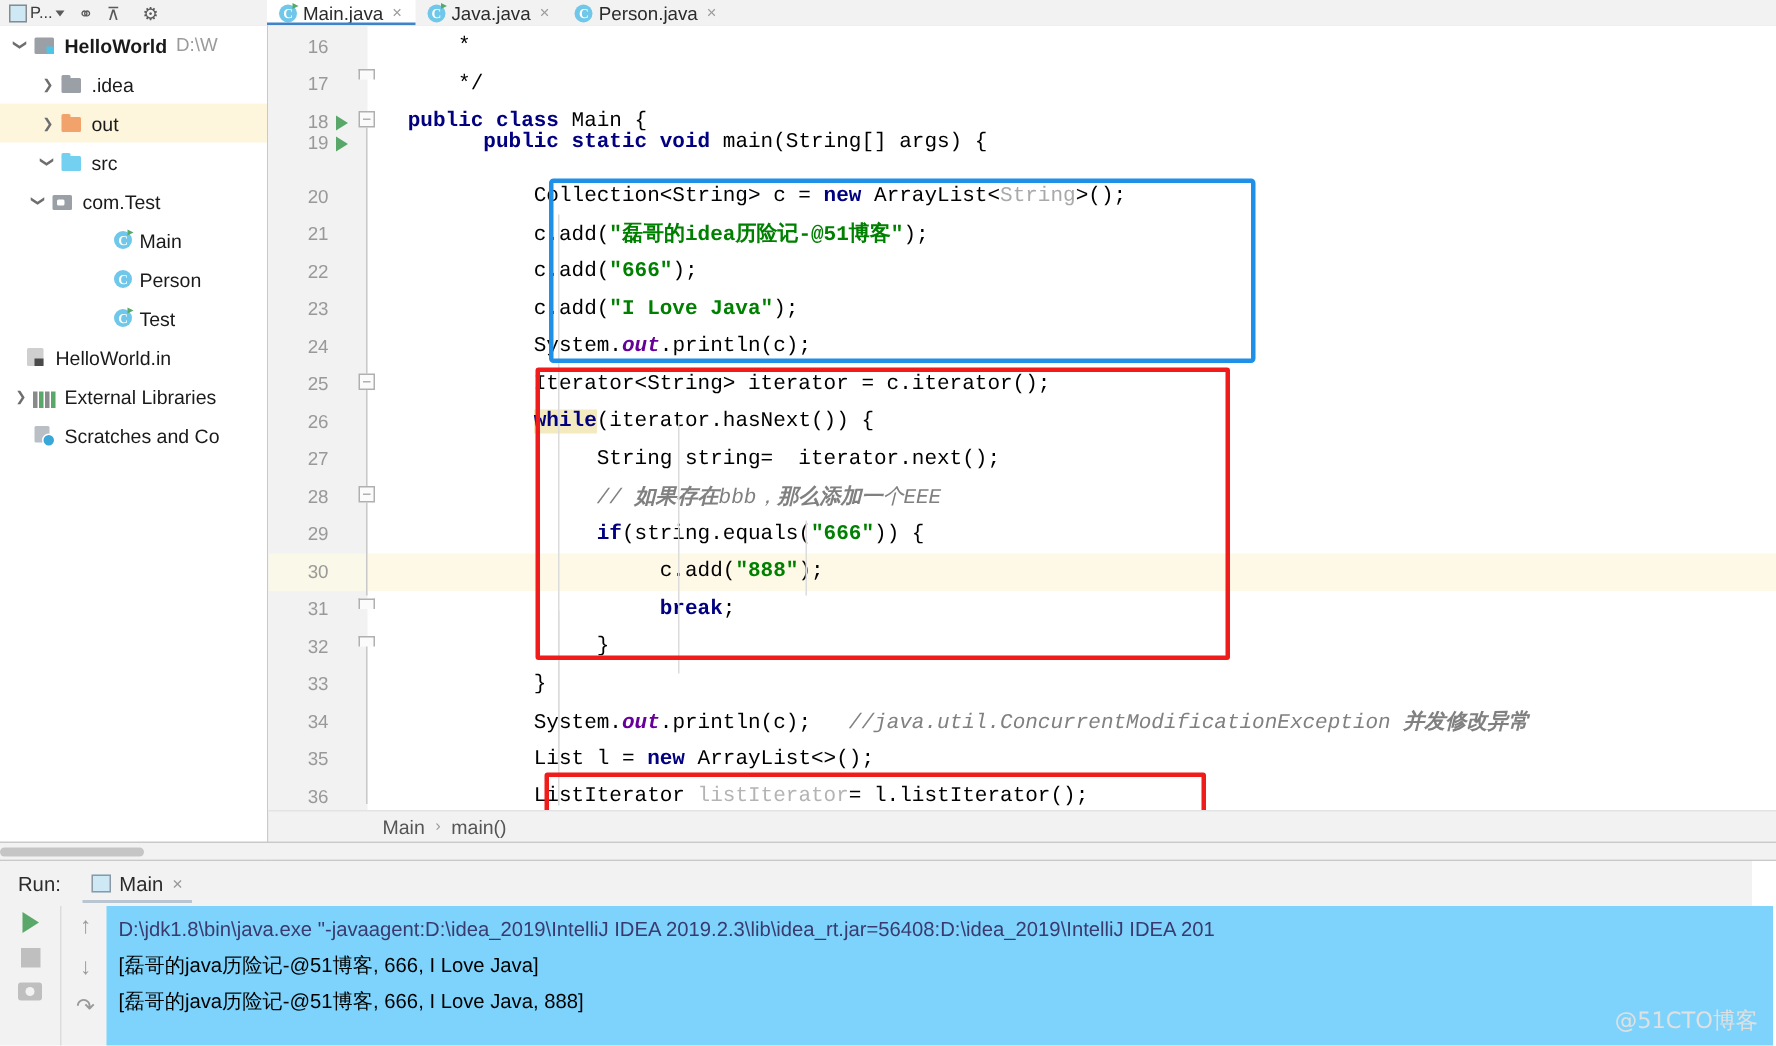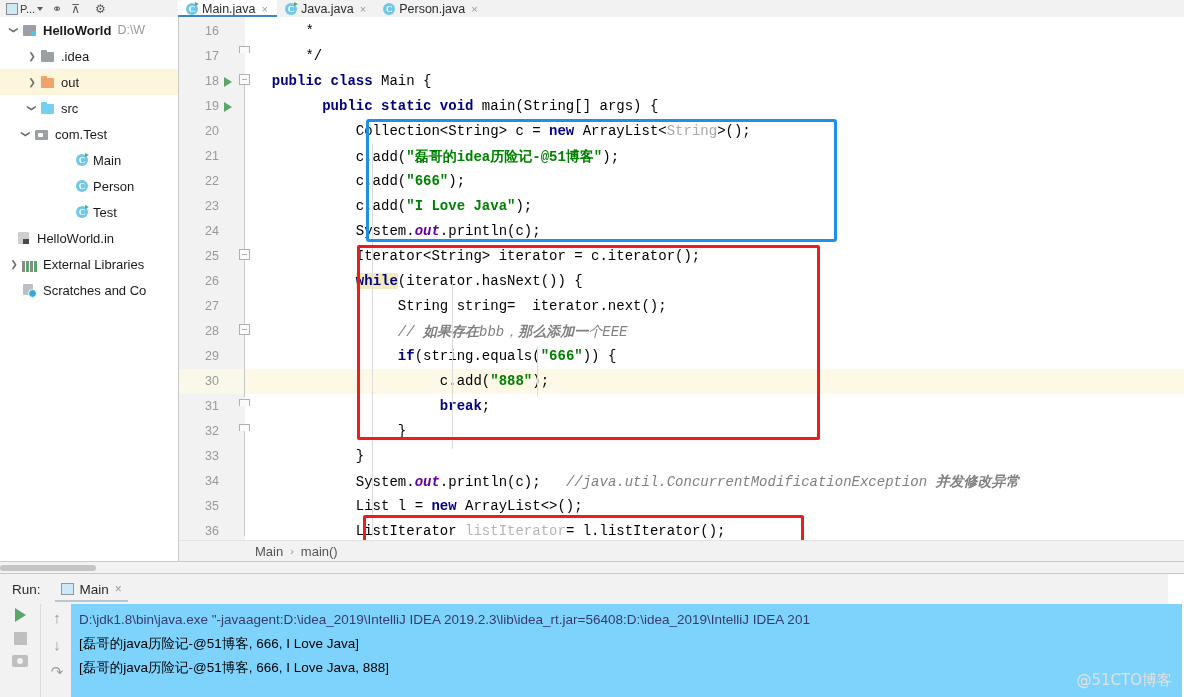--- a/index.html
+++ b/index.html
@@ -418,21 +418,21 @@
         </div>
         <div class="ln-row" style="top: 27px;">
           <div class="ln-num">17</div>
           <div class="code">      */</div>
         </div>
         <div class="ln-row" style="top: 52px;">
           <div class="ln-num">18</div>
           <div class="run-arrow"></div>
           <div class="code">  <span class="kw">public class</span> Main {</div>
         </div>
-        <div class="ln-row" style="top: 77px;">
+        <div class="ln-row" style="top: 66px;">
           <div class="ln-num">19</div>
           <div class="run-arrow"></div>
           <div class="code">        <span class="kw">public static void</span> main(String[] args) {</div>
         </div>
         <div class="ln-row" style="top: 102px;">
           <div class="ln-num">20</div>
           <div class="code">            Collection&lt;String&gt; c = <span class="kw">new</span> ArrayList&lt;<span class="gen">String</span>&gt;();</div>
         </div>
         <div class="ln-row" style="top: 127px;">
           <div class="ln-num">21</div>

